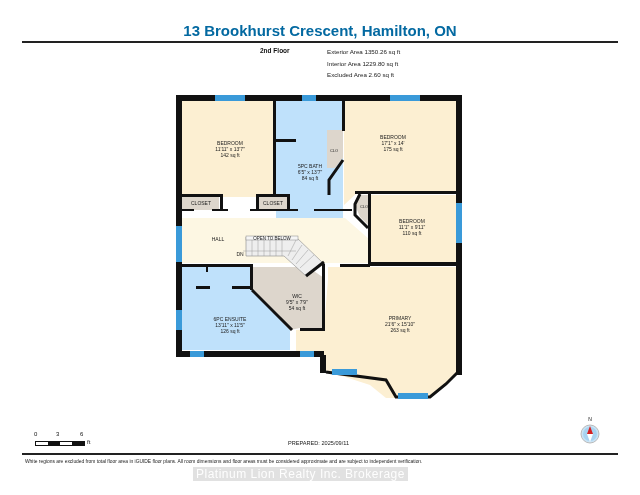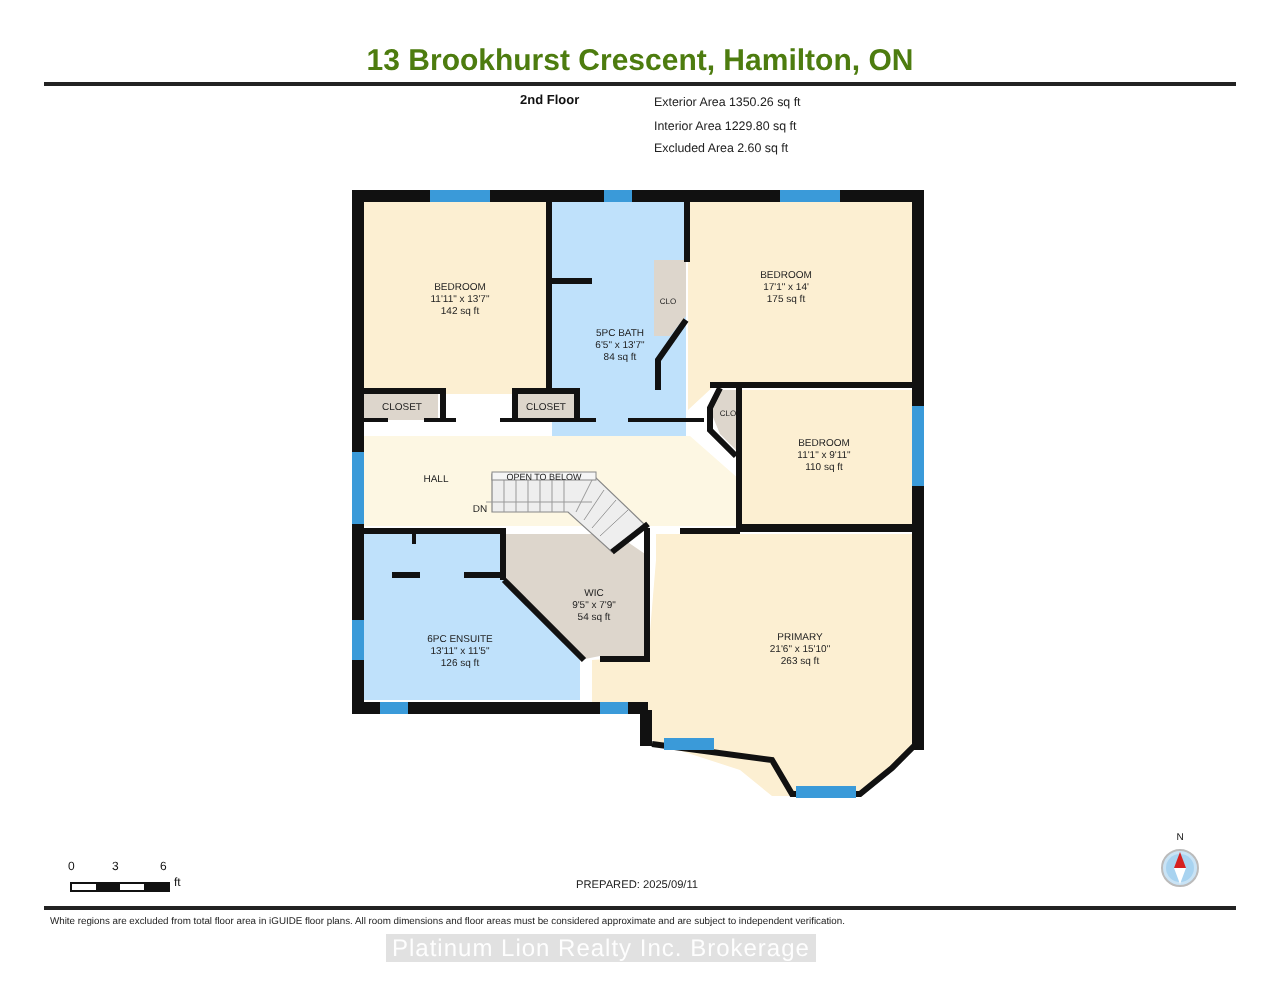--- a/index.html
+++ b/index.html
@@ -1,17 +1,17 @@
 <!DOCTYPE html>
 <html><head>
 <meta charset="utf-8">
 <style>
   html,body{margin:0;padding:0;background:#fff;}
   body{width:640px;height:495px;position:relative;overflow:hidden;font-family:"Liberation Sans",sans-serif;color:#111;}
-  .title{position:absolute;left:0;top:22px;width:640px;text-align:center;font-size:15px;font-weight:bold;color:#4d7c0f;}
+  .title{position:absolute;left:0;top:22px;width:640px;text-align:center;font-size:15px;font-weight:bold;color:#0369a1;}
   .rule{position:absolute;left:22px;width:596px;height:1.5px;background:#222;}
   .floor-label{position:absolute;left:260px;top:47px;font-size:6.5px;font-weight:bold;}
   .area-list{position:absolute;left:327px;top:46px;font-size:6.2px;line-height:11.5px;color:#222;}
   svg.plan{position:absolute;left:0;top:0;}
   .room-text{font-family:"Liberation Sans",sans-serif;font-size:5px;fill:#222;text-anchor:middle;}
   .scale{position:absolute;left:34px;top:431px;font-size:6px;}
   .prepared{position:absolute;left:288px;top:440px;font-size:5.6px;color:#222;}
   .disclaimer{position:absolute;left:25px;top:459px;font-size:4.9px;color:#222;white-space:nowrap;}
   .watermark{position:absolute;left:193px;top:467px;font-size:12px;color:rgba(255,255,255,0.95);background:rgba(200,200,200,0.55);padding:0 3px;letter-spacing:0.5px;}
   .compass{position:absolute;left:577px;top:416px;width:26px;height:30px;}

